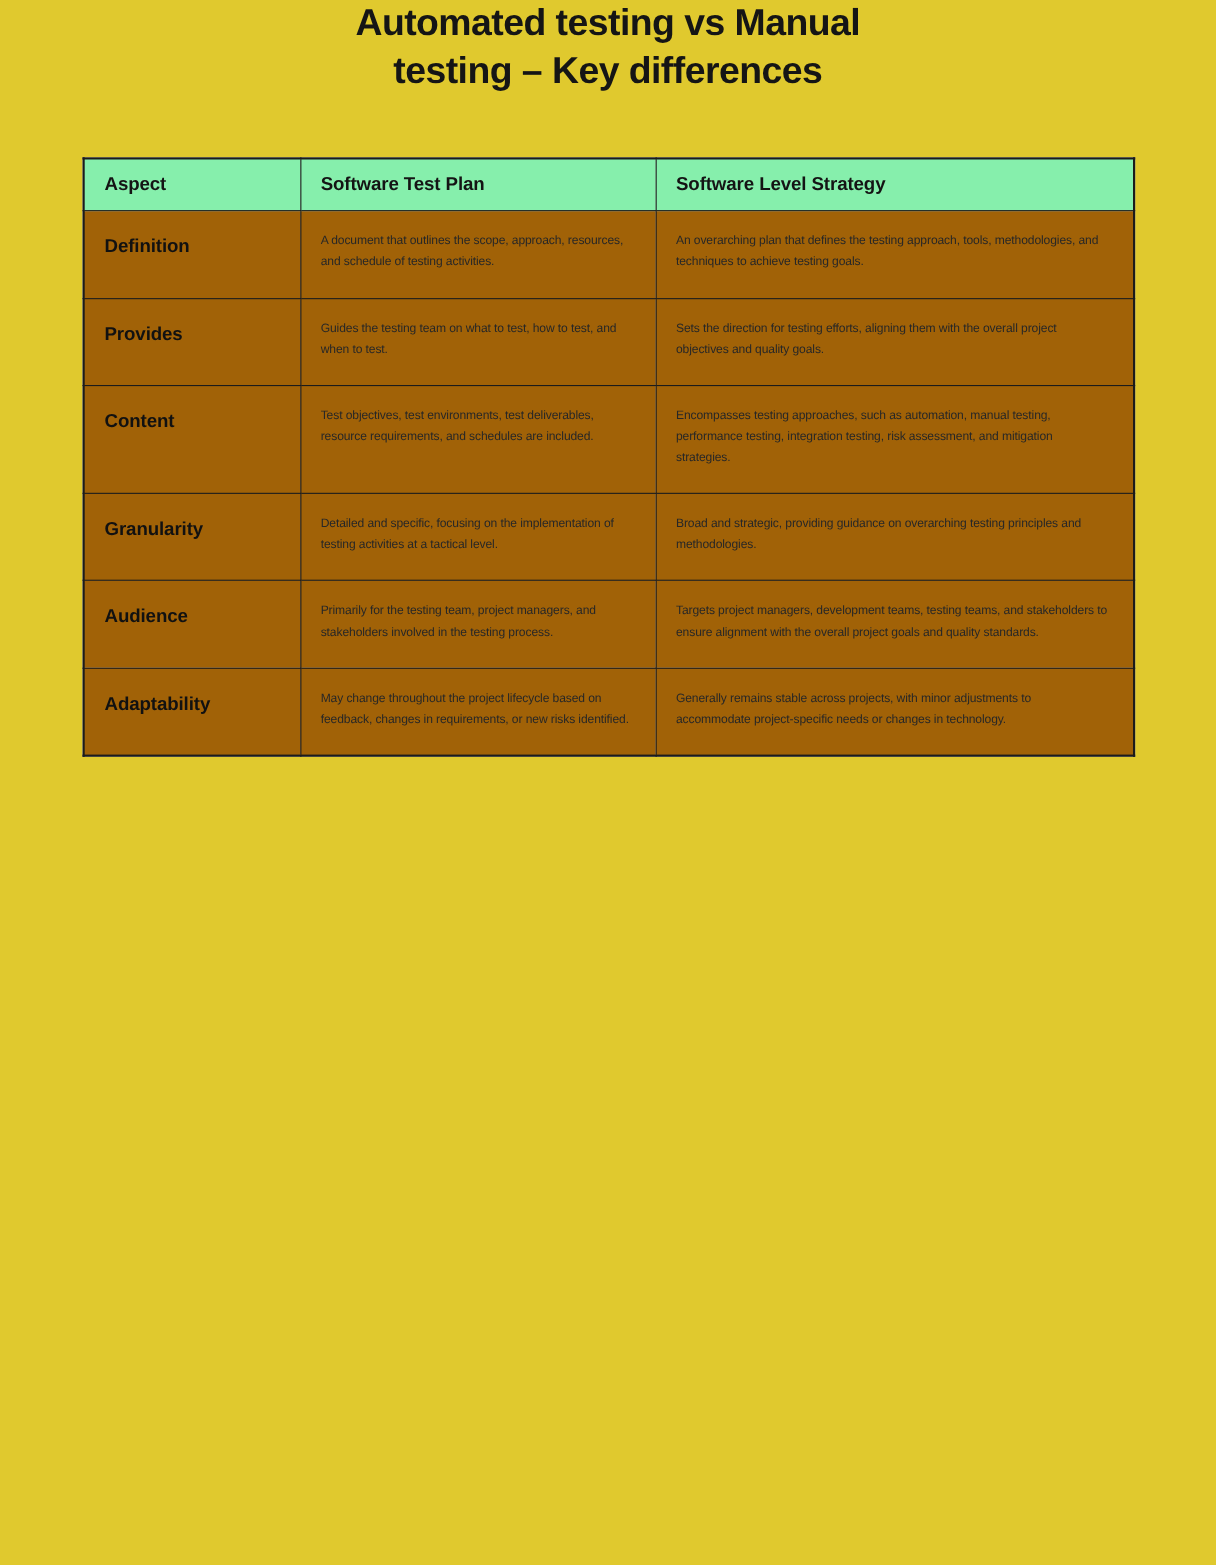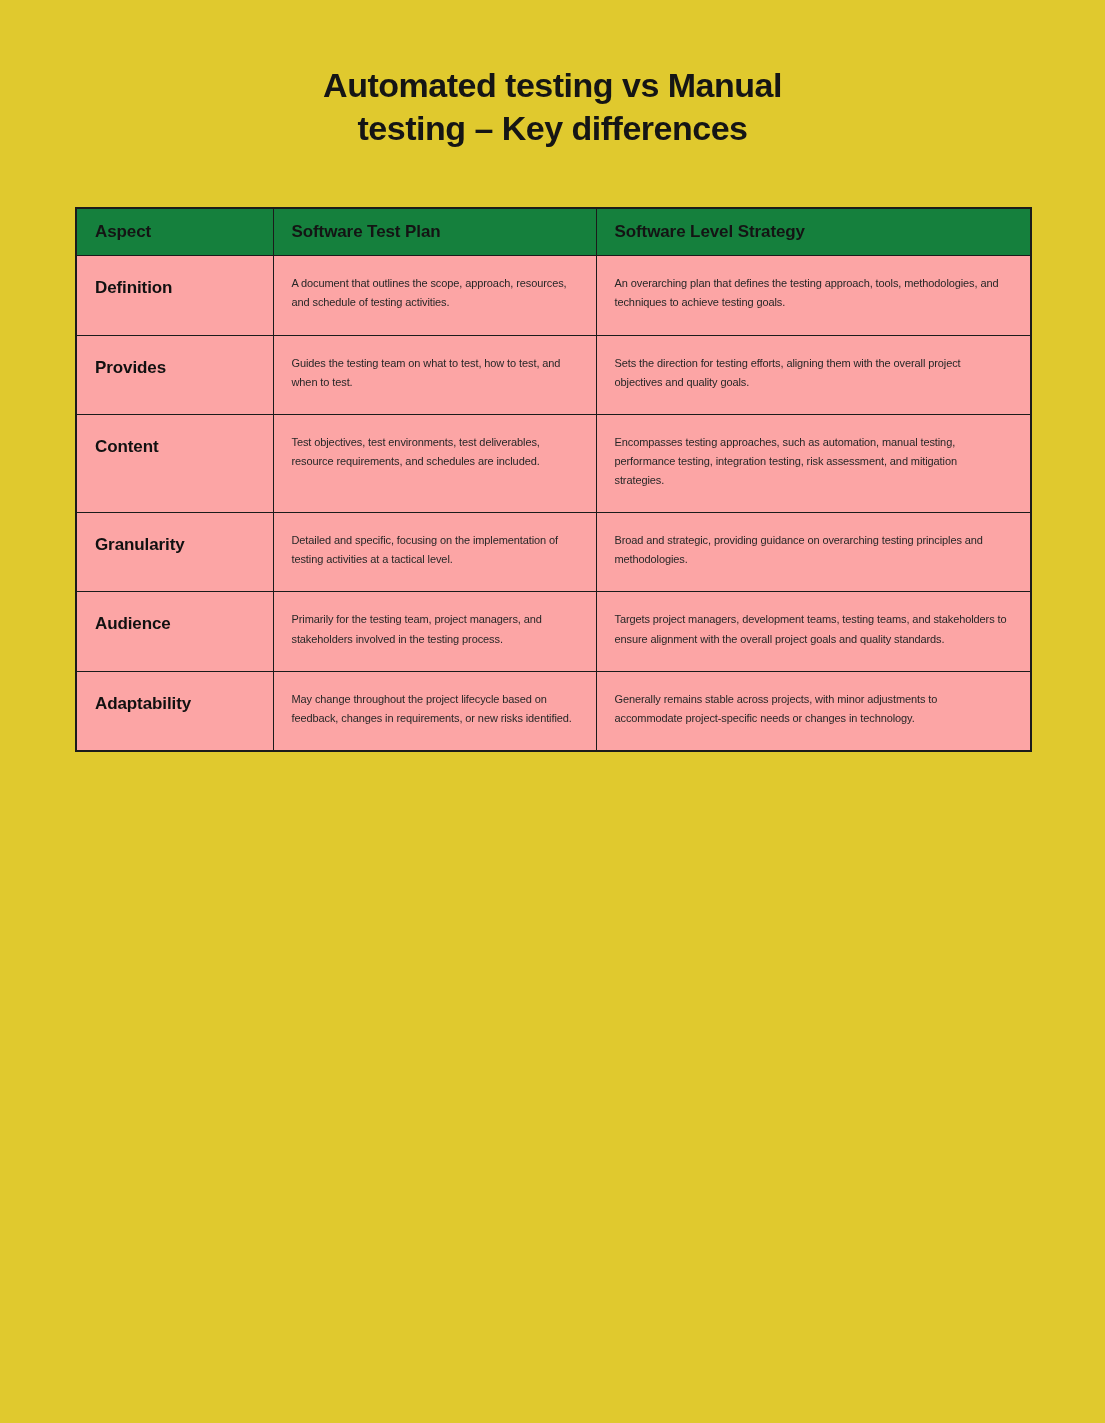--- a/index.html
+++ b/index.html
@@ -13,21 +13,20 @@
     font-family: "Liberation Sans", "DejaVu Sans", sans-serif;
     -webkit-font-smoothing: antialiased;
   }
   .page {
     position: relative;
     width: 1105px;
     height: 1423px;
     overflow: hidden;
   }
   .title {
-    padding-top: 64px;
     text-align: center;
     color: #151515;
     font-size: 34px;
     font-weight: 700;
     line-height: 1.27;
     letter-spacing: -0.5px;
   }
   .title span { display: block; }
   .table-wrap {
     margin: 57px 75px 0 75px;
@@ -42,29 +41,29 @@
   table.compare col.c-aspect   { width: 197px; }
   table.compare col.c-plan     { width: 323px; }
   table.compare col.c-strategy { width: 435px; }
   table.compare th, table.compare td {
     border: 1px solid #1b1b1b;
     vertical-align: top;
     text-align: left;
     box-sizing: border-box;
   }
   table.compare th {
-    background: #15803d;
+    background: #86efac;
     color: #141414;
     font-size: 17px;
     font-weight: 700;
     padding: 13px 14px 13px 18px;
     letter-spacing: -0.1px;
   }
   table.compare td {
-    background: #fca5a5;
+    background: #a16207;
     padding: 18px 22px 22px 18px;
   }
   td.aspect-cell {
     color: #111111;
     font-size: 17px;
     font-weight: 700;
     line-height: 1.7;
     letter-spacing: -0.1px;
   }
   td.text-cell {

